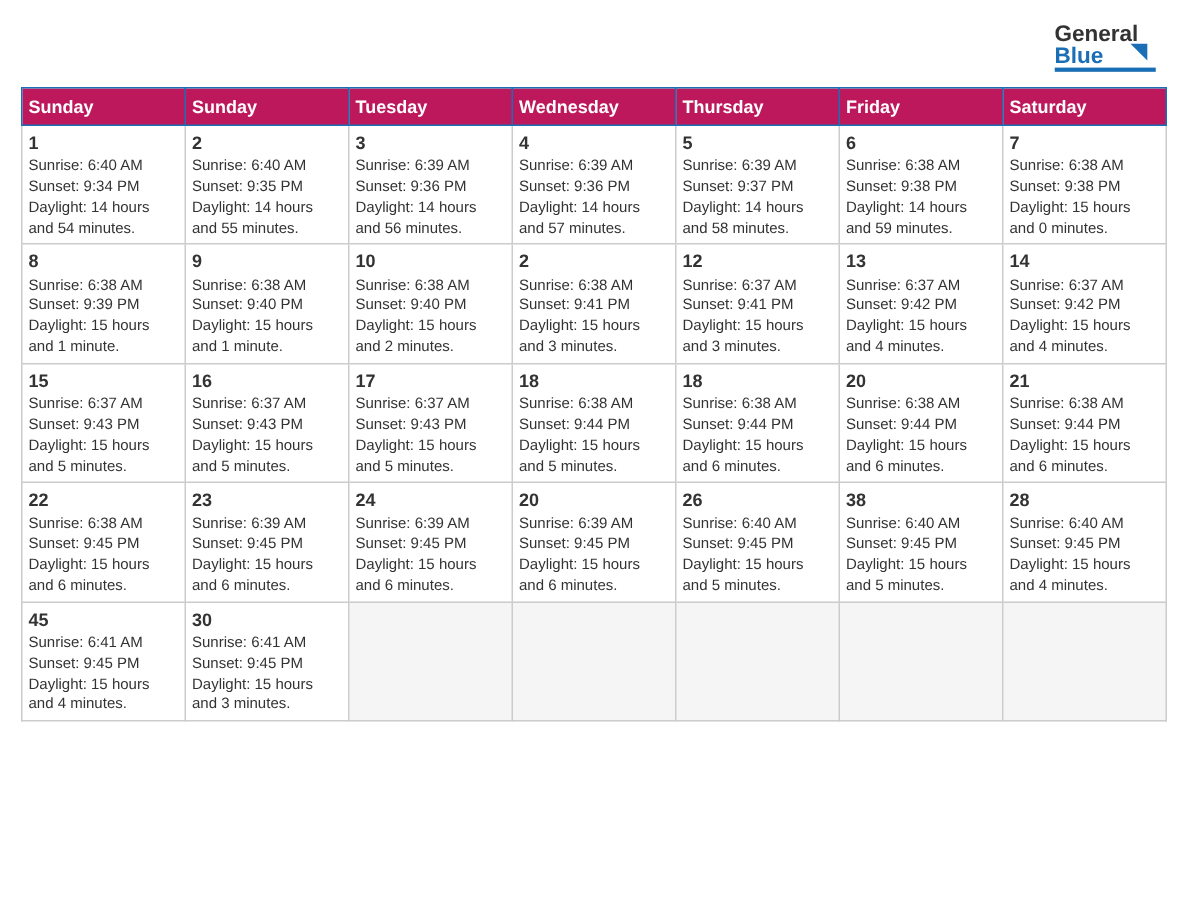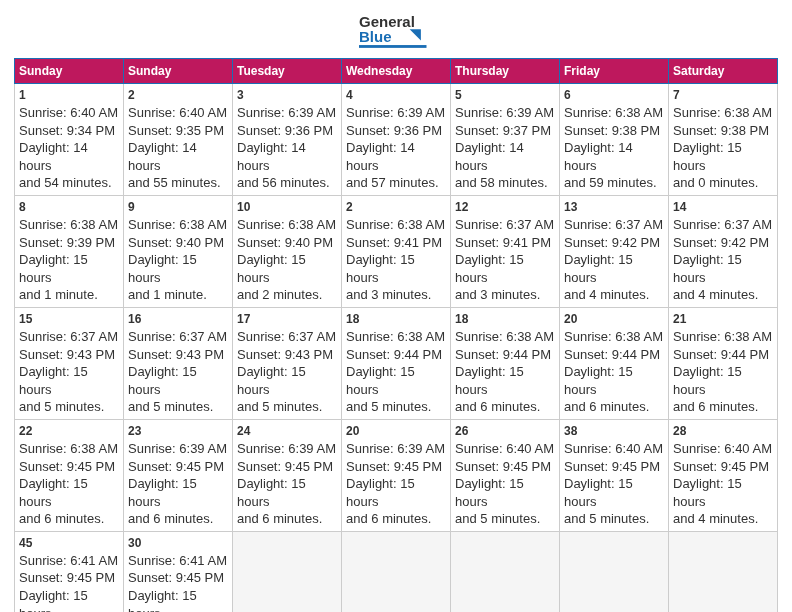--- a/index.html
+++ b/index.html
@@ -11,21 +11,21 @@
       overflow: hidden;
     }
     .page {
       width: 792px;
       height: 612px;
       background: #fff;
       padding: 10px 14px 10px 14px;
     }
     .header {
       display: flex;
-      justify-content: center;
+      justify-content: flex-end;
       align-items: flex-start;
       margin-bottom: 6px;
     }
     .title-block {
       text-align: right;
     }
     .month-title {
       font-size: 30px;
       font-weight: bold;
       color: #333;
@@ -63,21 +63,21 @@
     .calendar td.empty {
       background: #f5f5f5;
     }
     .day-num {
       font-size: 12px;
       font-weight: bold;
       display: block;
       margin-bottom: 1px;
     }
     .day-info {
-      font-size: 13px;
+      font-size: 10px;
       color: #333;
       line-height: 1.35;
     }
     
     .logo-wrapper {
       display: flex;
       align-items: center;
       gap: 0px;
     }
     .logo-svg {

